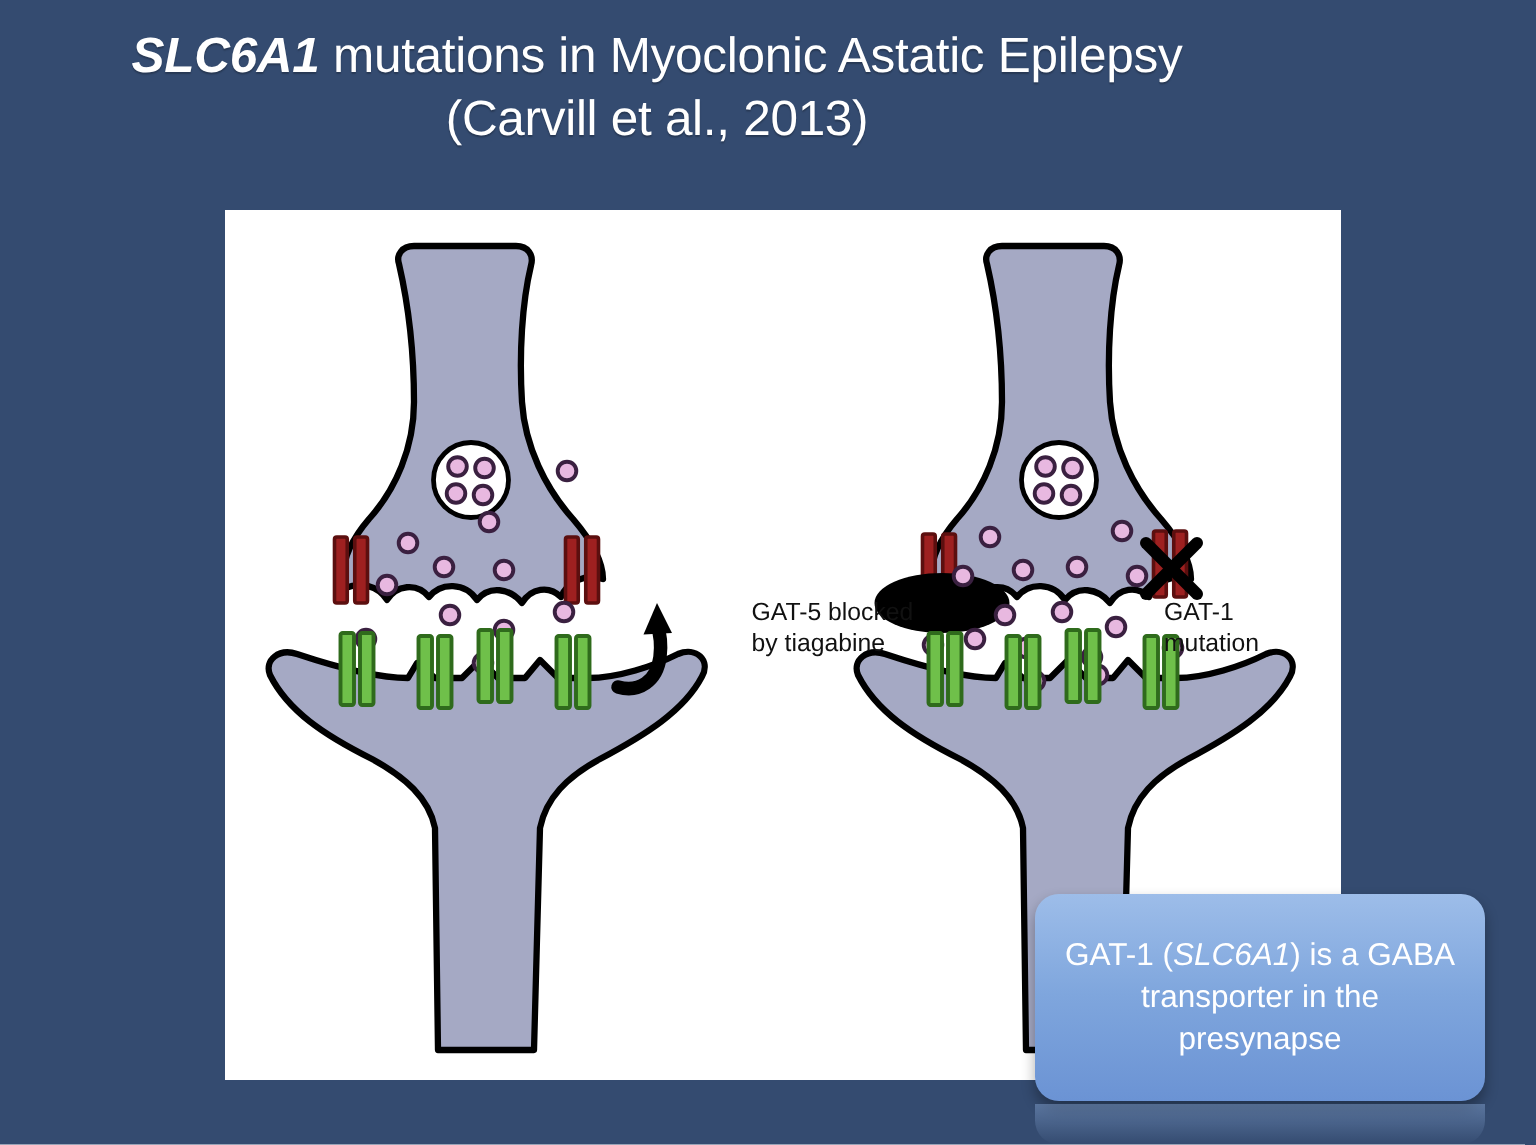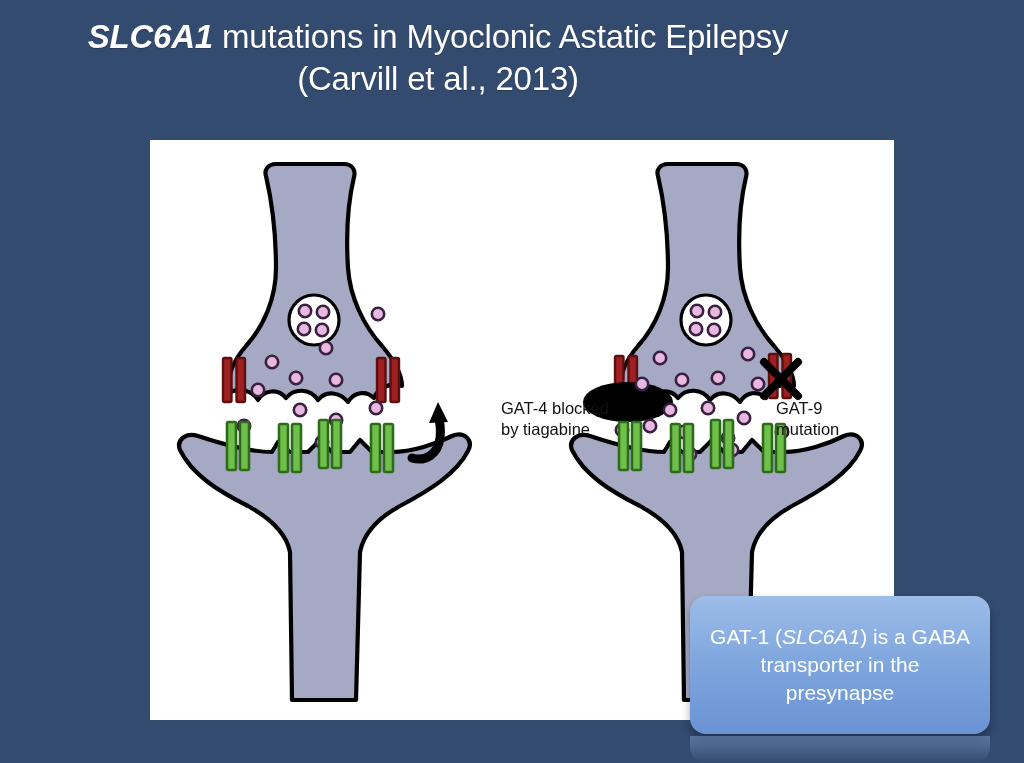--- a/index.html
+++ b/index.html
@@ -235,21 +235,21 @@
       <g>
         <use href="#gabar" x="88" y="306"></use>
         <use href="#gabar" x="140" y="308"></use>
         <use href="#gabar" x="180" y="304"></use>
         <use href="#gabar" x="232" y="308"></use>
       </g>
     </g>
   </svg>
 </div>
 
-<div class="anno anno-left">GAT-4 blocked
+<div class="anno anno-left">GAT-5 blocked
 by tiagabine</div>
-<div class="anno anno-right">GAT-9
+<div class="anno anno-right">GAT-1
 mutation</div>
 
 <div class="callout">
   <div class="callout-text"><span>GAT-1 (</span><span class="gene">SLC6A1</span><span>) is a GABA transporter in the presynapse</span></div>
 </div>
 <div class="callout-reflection"></div>
 
 </body></html>

